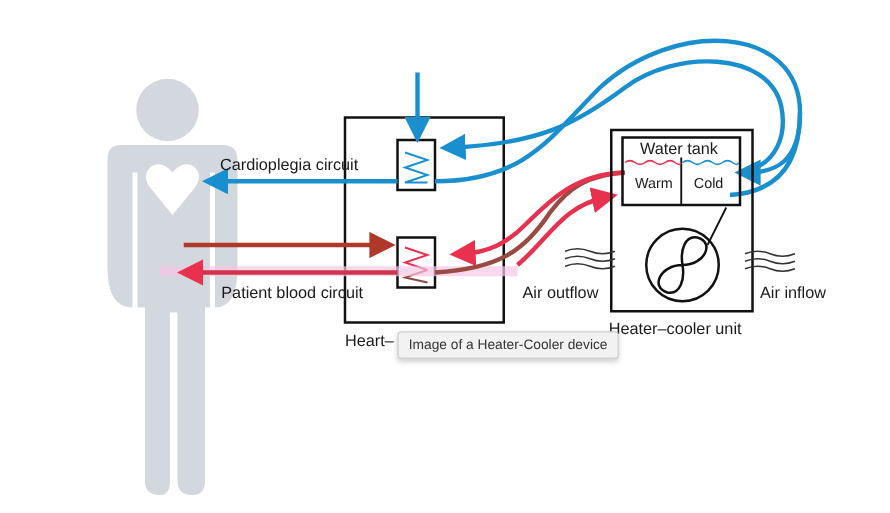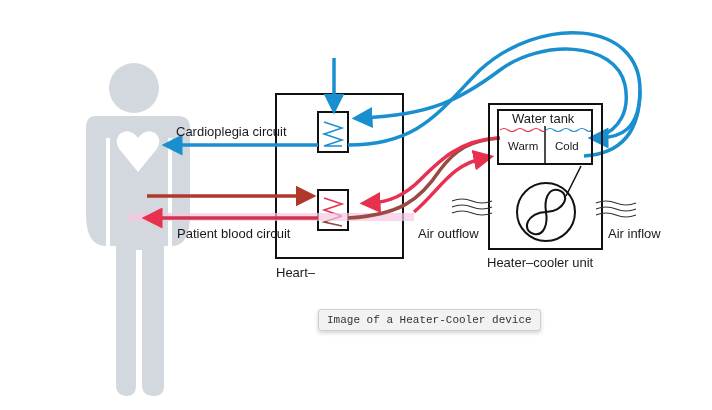--- a/index.html
+++ b/index.html
@@ -3,21 +3,21 @@
 <meta charset="utf-8">
 <style>
   html, body { margin:0; padding:0; background:#ffffff; }
   body { width:712px; height:410px; position:relative; overflow:hidden; font-family:"Liberation Sans", sans-serif; }
   svg { position:absolute; left:0; top:0; }
   .lbl { font-family:"Liberation Sans", sans-serif; fill:#1a1a1a; }
   .tooltip {
     position:absolute; left:318px; top:265px; height:20px; padding:0 8px;
     background:#f2f2f2; border:1px solid #cfcfcf; border-radius:3px;
     box-shadow:0 2px 4px rgba(0,0,0,0.18);
-    font-family:Liberation Mono, monospace; font-size:11px; color:#333; line-height:20px; white-space:nowrap;margin-top:44px;
+    font-family:Liberation Sans, sans-serif; font-size:11px; color:#333; line-height:20px; white-space:nowrap;
   }
 </style>
 </head>
 <body>
 
 <svg width="712" height="410" viewBox="0 0 712 410">
   <defs>
     <marker id="arBlue" markerWidth="6" markerHeight="6" refX="3" refY="3" orient="auto" markerUnits="strokeWidth">
       <path d="M0,0 L6,3 L0,6 z" fill="#1a8fd0"></path>
     </marker>

